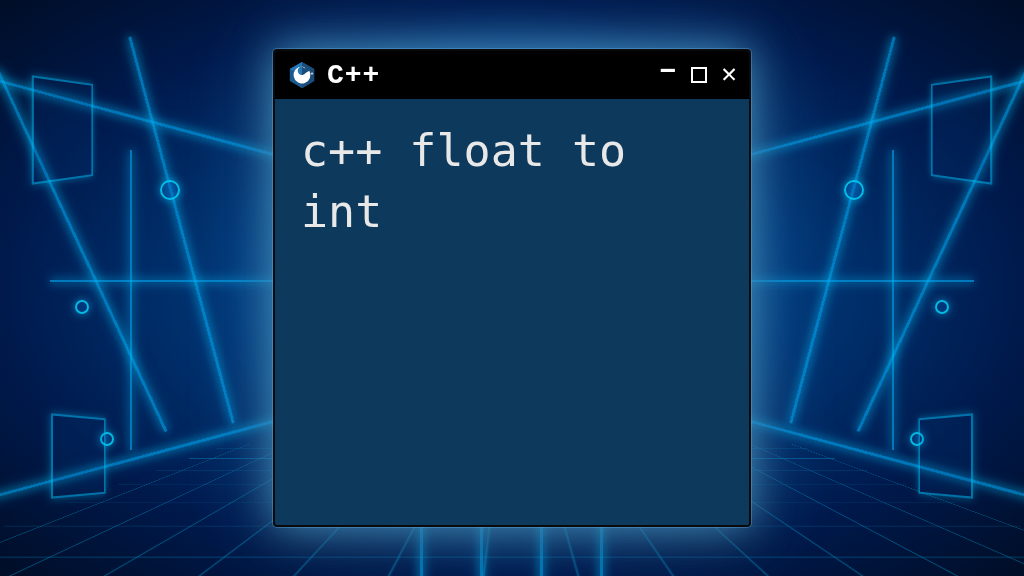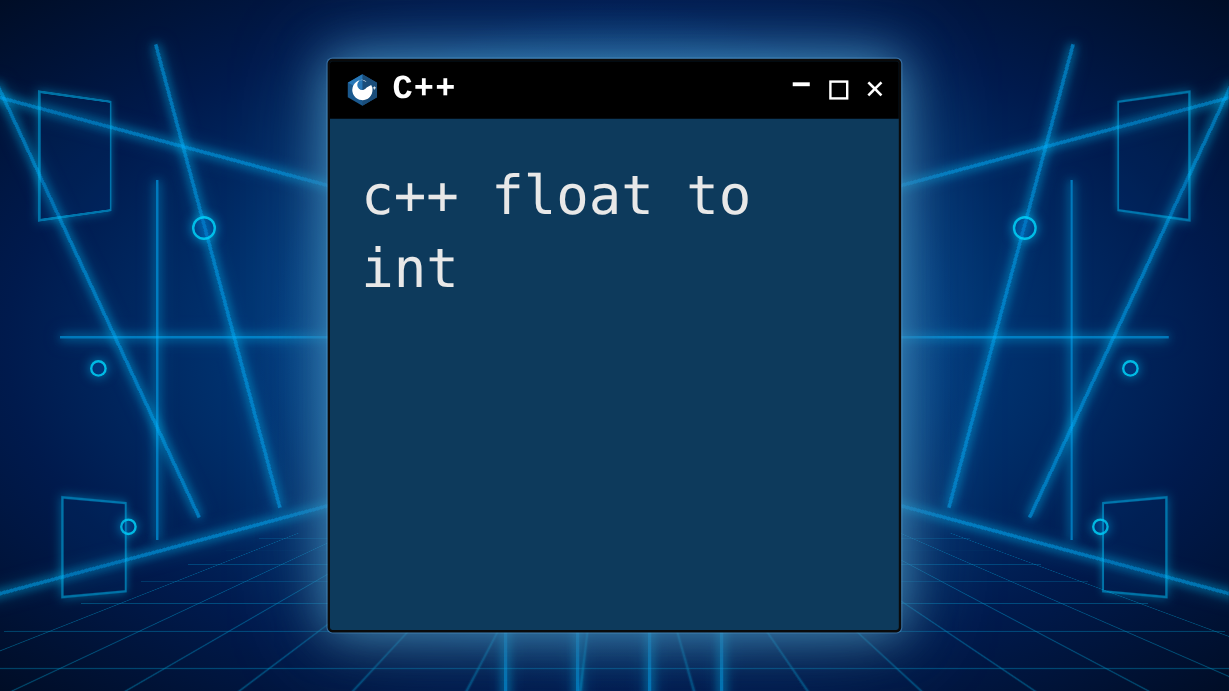--- a/index.html
+++ b/index.html
@@ -174,21 +174,20 @@
     
     .content {
       flex: 1;
       padding: 22px 26px;
       color: #e8e8e8;
       font-size: 45px;
       font-family: 'DejaVu Sans Mono', 'Courier New', monospace;
       line-height: 1.35;
       letter-spacing: 0px;
       font-weight: normal;
-      margin-top: 12px;
     }
   </style>
 </head>
 <body>
 
 <div class="background">
   <div class="circuit-lines">
     <span class="l1"></span>
       <span class="l2"></span>
       <span class="l3"></span>

